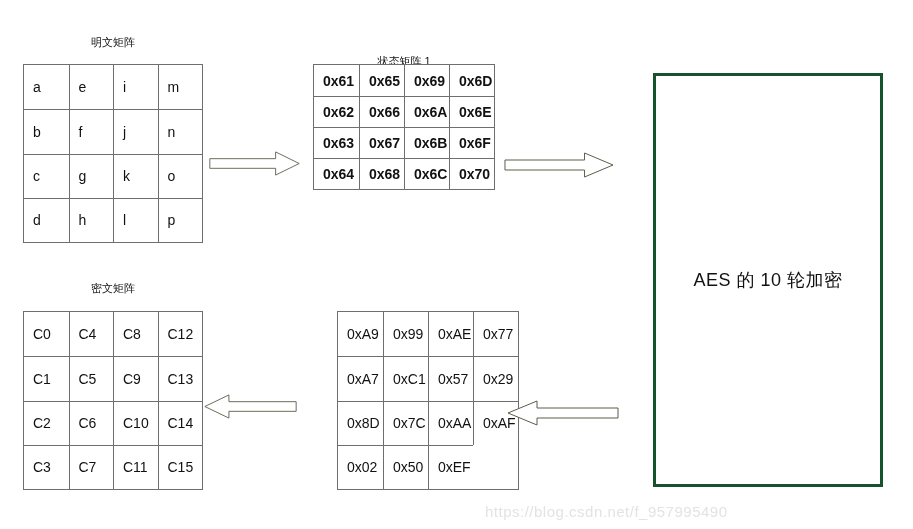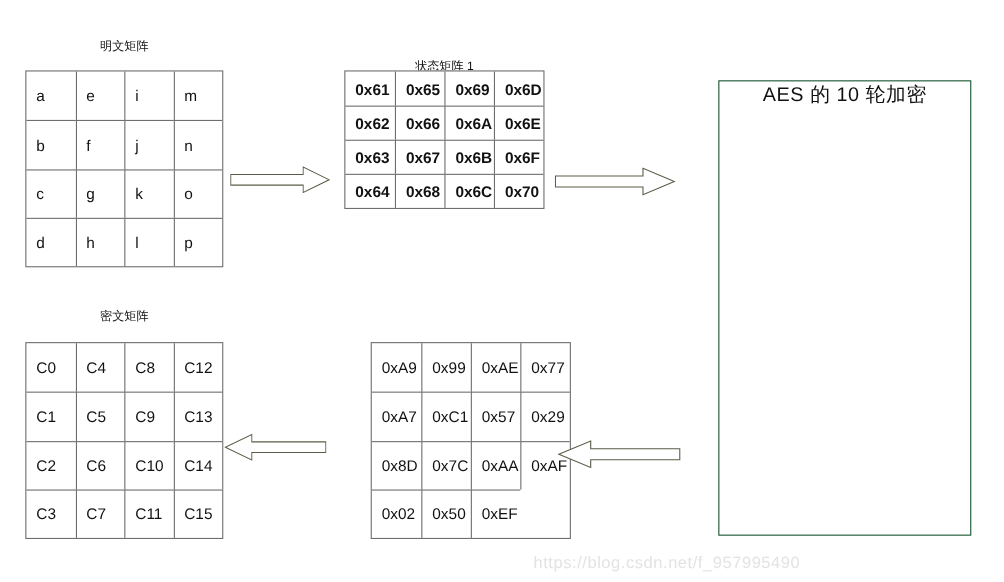--- a/index.html
+++ b/index.html
@@ -36,22 +36,22 @@
 
   .arrow{position:absolute;display:block;}
   #arrow1{left:209px;top:150px;width:91px;height:27px;}
   #arrow2{left:504px;top:151px;width:110px;height:28px;}
   #arrow3{left:507px;top:399px;width:112px;height:28px;}
   #arrow4{left:204px;top:393px;width:93px;height:27px;}
   .arrow path{fill:#ffffff;stroke:#5c5c49;stroke-width:1;}
 
   .aes-box{
     position:absolute;left:653px;top:73px;width:230px;height:414px;
-    border:1px solid #14532d;box-sizing:border-box;background:#fff;
-    display:flex;justify-content:center;
+    border:3px solid #14532d;box-sizing:border-box;background:#fff;
+    display:flex;align-items:center;justify-content:center;
     font-size:18px;color:#111;letter-spacing:0.5px;text-align:center;
   }
   .watermark{
     position:absolute;right:8px;top:503px;width:420px;text-align:left;
     font-size:15px;color:#e3e3e3;letter-spacing:0.5px;
   }
 </style>
 </head>
 <body>
 

